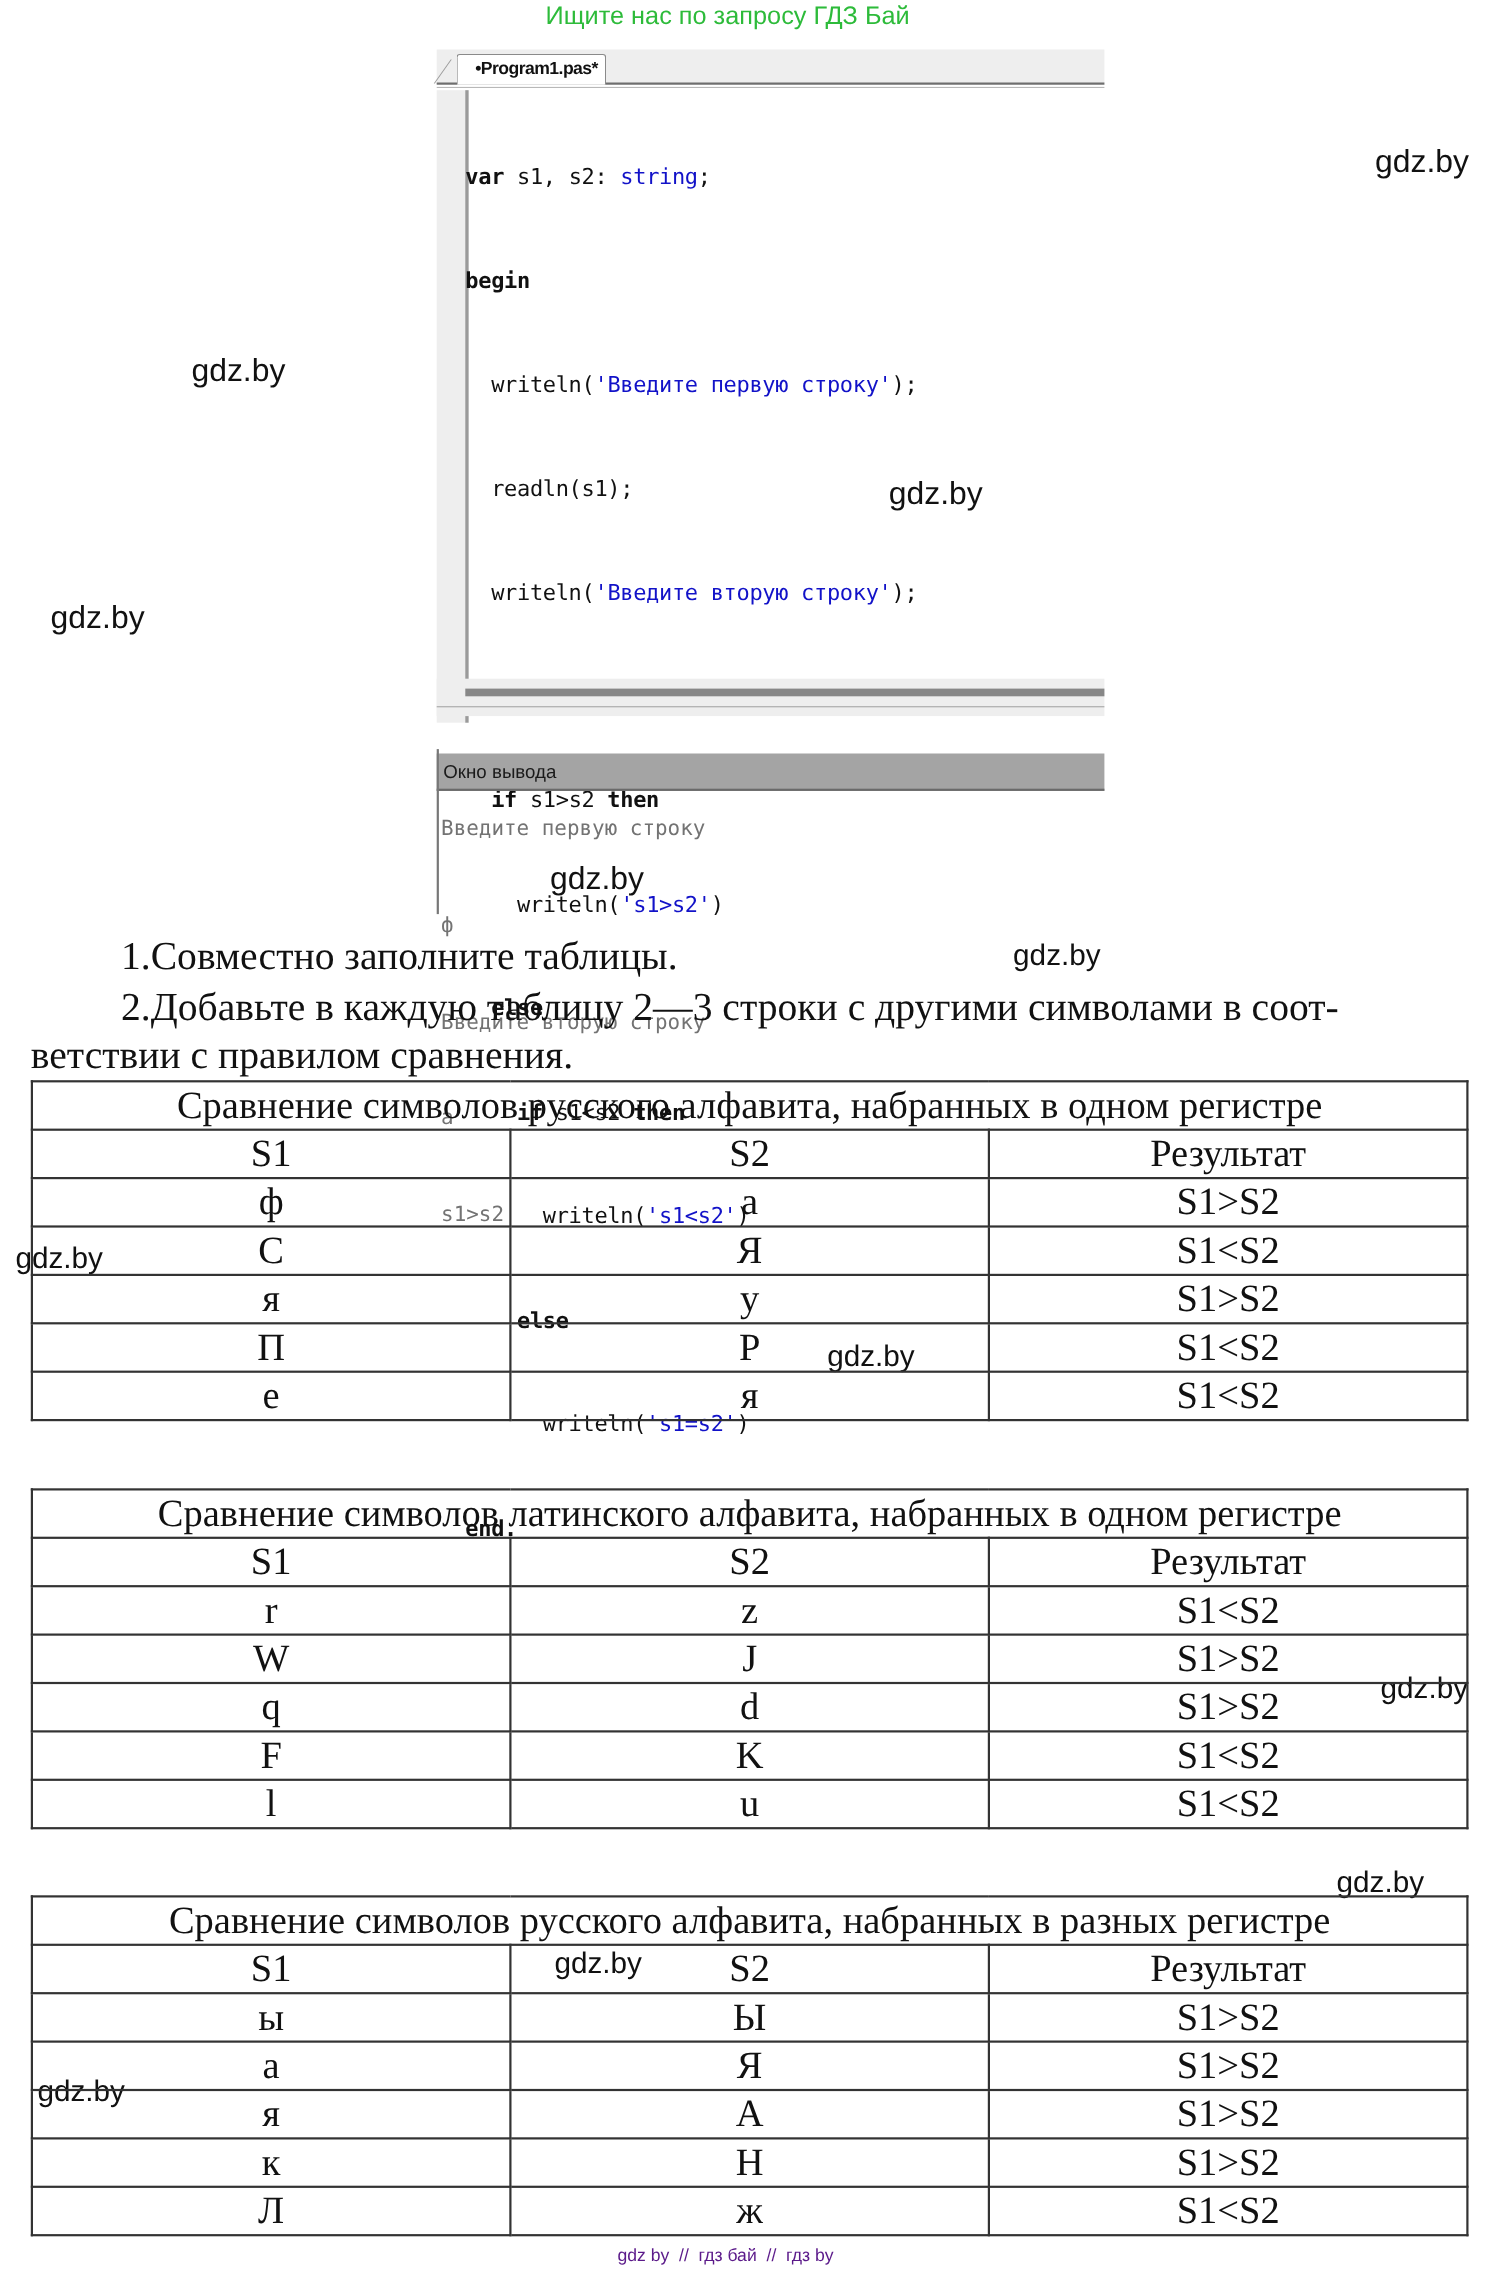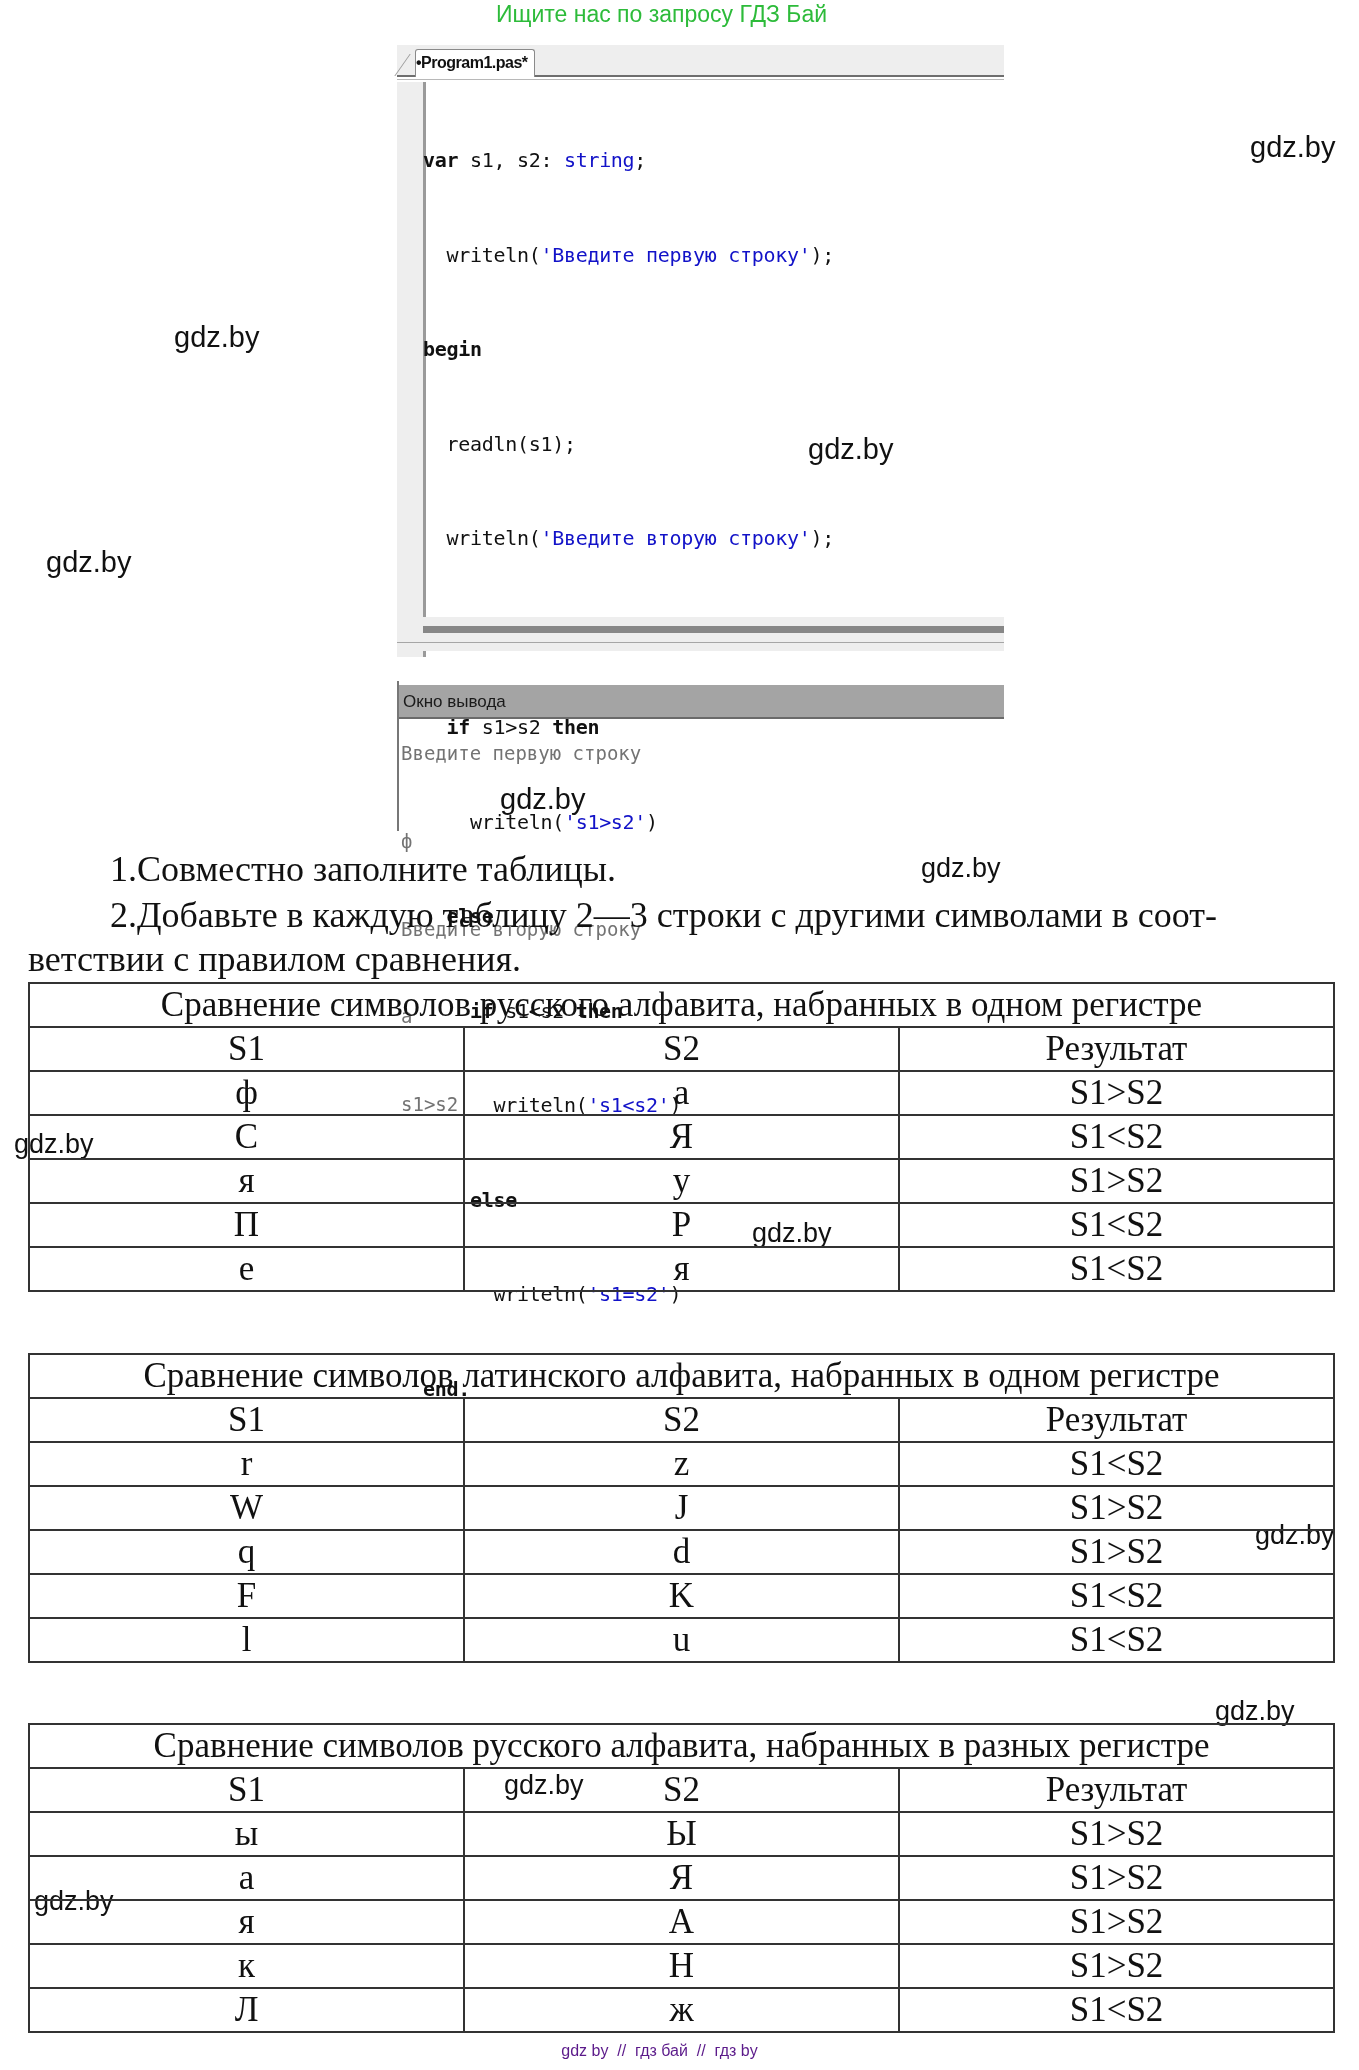--- a/index.html
+++ b/index.html
@@ -8,21 +8,21 @@
 
   .top-banner { left: 0; top: 0; width: 1359px; text-align: center; color: #2dbb3a;
     font-family: "Liberation Sans", sans-serif; font-size: 23px; line-height: 28px; top: 0; padding-left: 24px; }
   .top-banner span { position: relative; left: -42px; }
 
   
   .ide { left: 397px; top: 45px; width: 607px; height: 790px; }
   .tabbar { position: absolute; left: 0; top: 0; width: 607px; height: 30px; background: #eeeeee;
     border-bottom: 2px solid #6e6e6e; }
   .tabbar::after { content: ""; position: absolute; left: 0; right: 0; bottom: -5px; height: 1px; background: #b8b8b8; }
-  .tab { position: absolute; left: 18px; top: 4px; height: 27px; padding: 0 6px 0 0; background: #ffffff;
+  .tab { position: absolute; left: 18px; top: 4px; height: 27px; padding: 0 6px 0 16px; background: #ffffff;
     border: 1px solid #8a8a8a; border-bottom: none; border-radius: 3px 3px 0 0;
     font-family: "Liberation Sans", sans-serif; font-weight: bold; font-size: 16px; line-height: 26px; color: #111; letter-spacing: -0.5px; }
   .tab::before { content: ""; position: absolute; left: -14px; top: 4px; width: 20px; height: 22px;
     border-left: 1px solid #9a9a9a; transform: skewX(-35deg); }
   .editor { position: absolute; left: 0; top: 37px; width: 607px; height: 535px; background: #fff; }
   .gutter { position: absolute; left: 0; top: 0; width: 26px; height: 575px; background: #eeeeee; border-right: 3px solid #9a9a9a; }
   .code { position: absolute; left: 26px; top: 32px; font-family: "DejaVu Sans Mono", monospace; font-size: 20px;
     line-height: 31.5px; color: #111; white-space: pre; letter-spacing: -0.3px; }
   .code .kw { font-weight: bold; }
   .code .str { color: #1212c8; }
@@ -62,22 +62,22 @@
 </div>
 
 <div class="abs ide">
   <div class="tabbar">
     <div class="tab">•Program1.pas*</div>
   </div>
   <div class="editor">
     <div class="gutter"></div>
     <div class="code" style="top:0;">
       <span class="line"><span class="kw">var</span><span> s1, s2: </span><span class="ty">string</span><span>;</span></span>
+      <span class="line"><span class="kw">begin</span></span>
       <span class="line"><span>  writeln(</span><span class="str">'Введите первую строку'</span><span>);</span></span>
-      <span class="line"><span class="kw">begin</span></span>
       <span class="line"><span>  readln(s1);</span></span>
       <span class="line"><span>  writeln(</span><span class="str">'Введите вторую строку'</span><span>);</span></span>
       <span class="line"><span>  readln(s2);</span></span>
       <span class="line"><span>  </span><span class="kw">if</span><span> s1&gt;s2 </span><span class="kw">then</span></span>
       <span class="line"><span>    writeln(</span><span class="str">'s1&gt;s2'</span><span>)</span></span>
       <span class="line"><span>  </span><span class="kw">else</span></span>
       <span class="line"><span>    </span><span class="kw">if</span><span> s1&lt;s2 </span><span class="kw">then</span></span>
       <span class="line"><span>      writeln(</span><span class="str">'s1&lt;s2'</span><span>)</span></span>
       <span class="line"><span>    </span><span class="kw">else</span></span>
       <span class="line"><span>      writeln(</span><span class="str">'s1=s2'</span><span>)</span></span>

